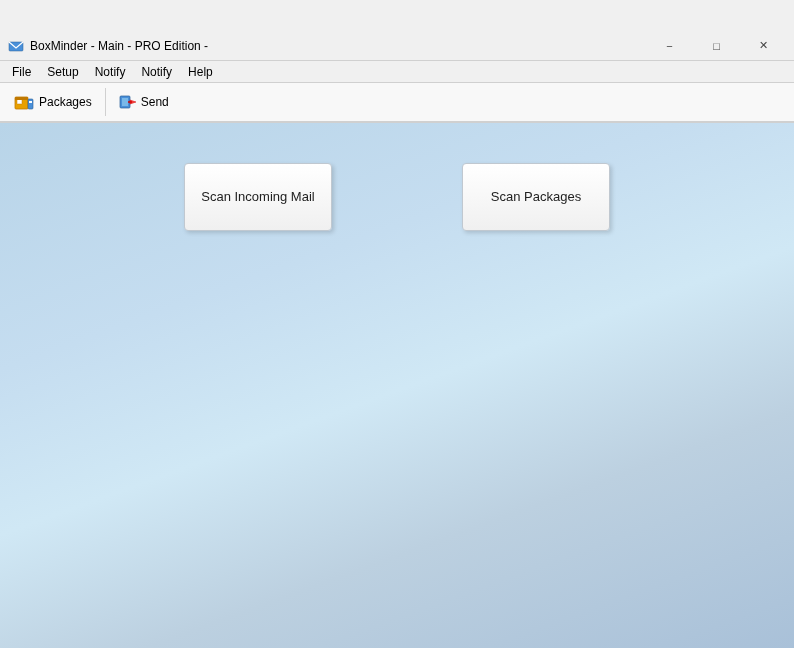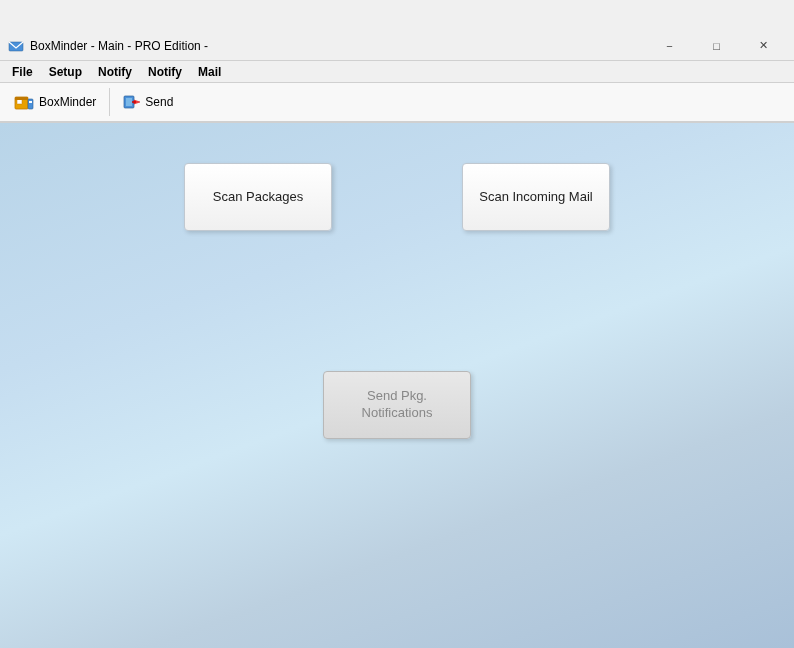--- a/index.html
+++ b/index.html
@@ -38,21 +38,20 @@
     }
 
     
     .menu-bar {
       background: #f0f0f0;
       height: 22px;
       display: flex;
       align-items: center;
       padding: 0 4px;
       border-bottom: 1px solid #d0d0d0;
-      font-weight: bold;
     }
     .menu-item {
       padding: 2px 8px;
       cursor: pointer;
       font-size: 12px;
       color: #000;
     }
 
     
     .toolbar {
@@ -176,55 +175,54 @@
     <button class="title-bar-btn">□</button>
     <button class="title-bar-btn close">✕</button>
   </div>
 </div>
 
 <div class="menu-bar">
   <div class="menu-item">File</div>
   <div class="menu-item">Setup</div>
   <div class="menu-item">Notify</div>
   <div class="menu-item">Notify</div>
-  <div class="menu-item">Mail</div>
+  <div class="menu-item">Help</div>
 </div>
 
 <div class="toolbar">
   <button class="toolbar-btn">
     <div class="toolbar-icon mailbox-icon">
       <svg width="22" height="22" viewBox="0 0 22 22">
         <rect x="2" y="6" width="13" height="12" rx="1" fill="#e8a000" stroke="#c07800" stroke-width="0.8"></rect>
         <rect x="4" y="8" width="5" height="5" rx="0.5" fill="#fff" stroke="#c07800" stroke-width="0.5"></rect>
         <rect x="15" y="8" width="5" height="10" rx="1" fill="#4a90d9" stroke="#2a6099" stroke-width="0.6"></rect>
         <rect x="16" y="10" width="3" height="2" fill="#fff"></rect>
         <rect x="2" y="6" width="13" height="3" rx="0.5" fill="#c07800"></rect>
       </svg>
     </div>
-    <span>BoxMinder</span>
+    <span>Packages</span>
   </button>
   <div class="toolbar-separator"></div>
   <button class="toolbar-btn">
     <div class="exit-icon-shape">
       <svg width="18" height="18" viewBox="0 0 18 18">
         <rect x="1" y="3" width="10" height="12" rx="1" fill="#4a90d9" stroke="#2a6099" stroke-width="0.7"></rect>
         <rect x="3" y="5" width="6" height="8" fill="#7ab8e8"></rect>
         <path d="M11 7 L17 9 L11 11 Z" fill="#ff4444" stroke="#cc0000" stroke-width="0.5"></path>
         <line x1="13" y1="9" x2="9" y2="9" stroke="#cc0000" stroke-width="1.5"></line>
       </svg>
     </div>
     <span>Send</span>
   </button>
 </div>
 
 <div class="main-content">
   <div class="buttons-row">
+    <button class="main-btn">Scan Incoming Mail</button>
     <button class="main-btn">Scan Packages</button>
-    <button class="main-btn">Scan Incoming Mail</button>
   </div>
   <div class="buttons-row second-row">
-    <button class="main-btn disabled">Send Pkg. Notifications</button>
   </div>
 </div>
 
 <div class="status-bar">
   <div class="status-indicator"></div>
 </div>
 
 </body></html>

